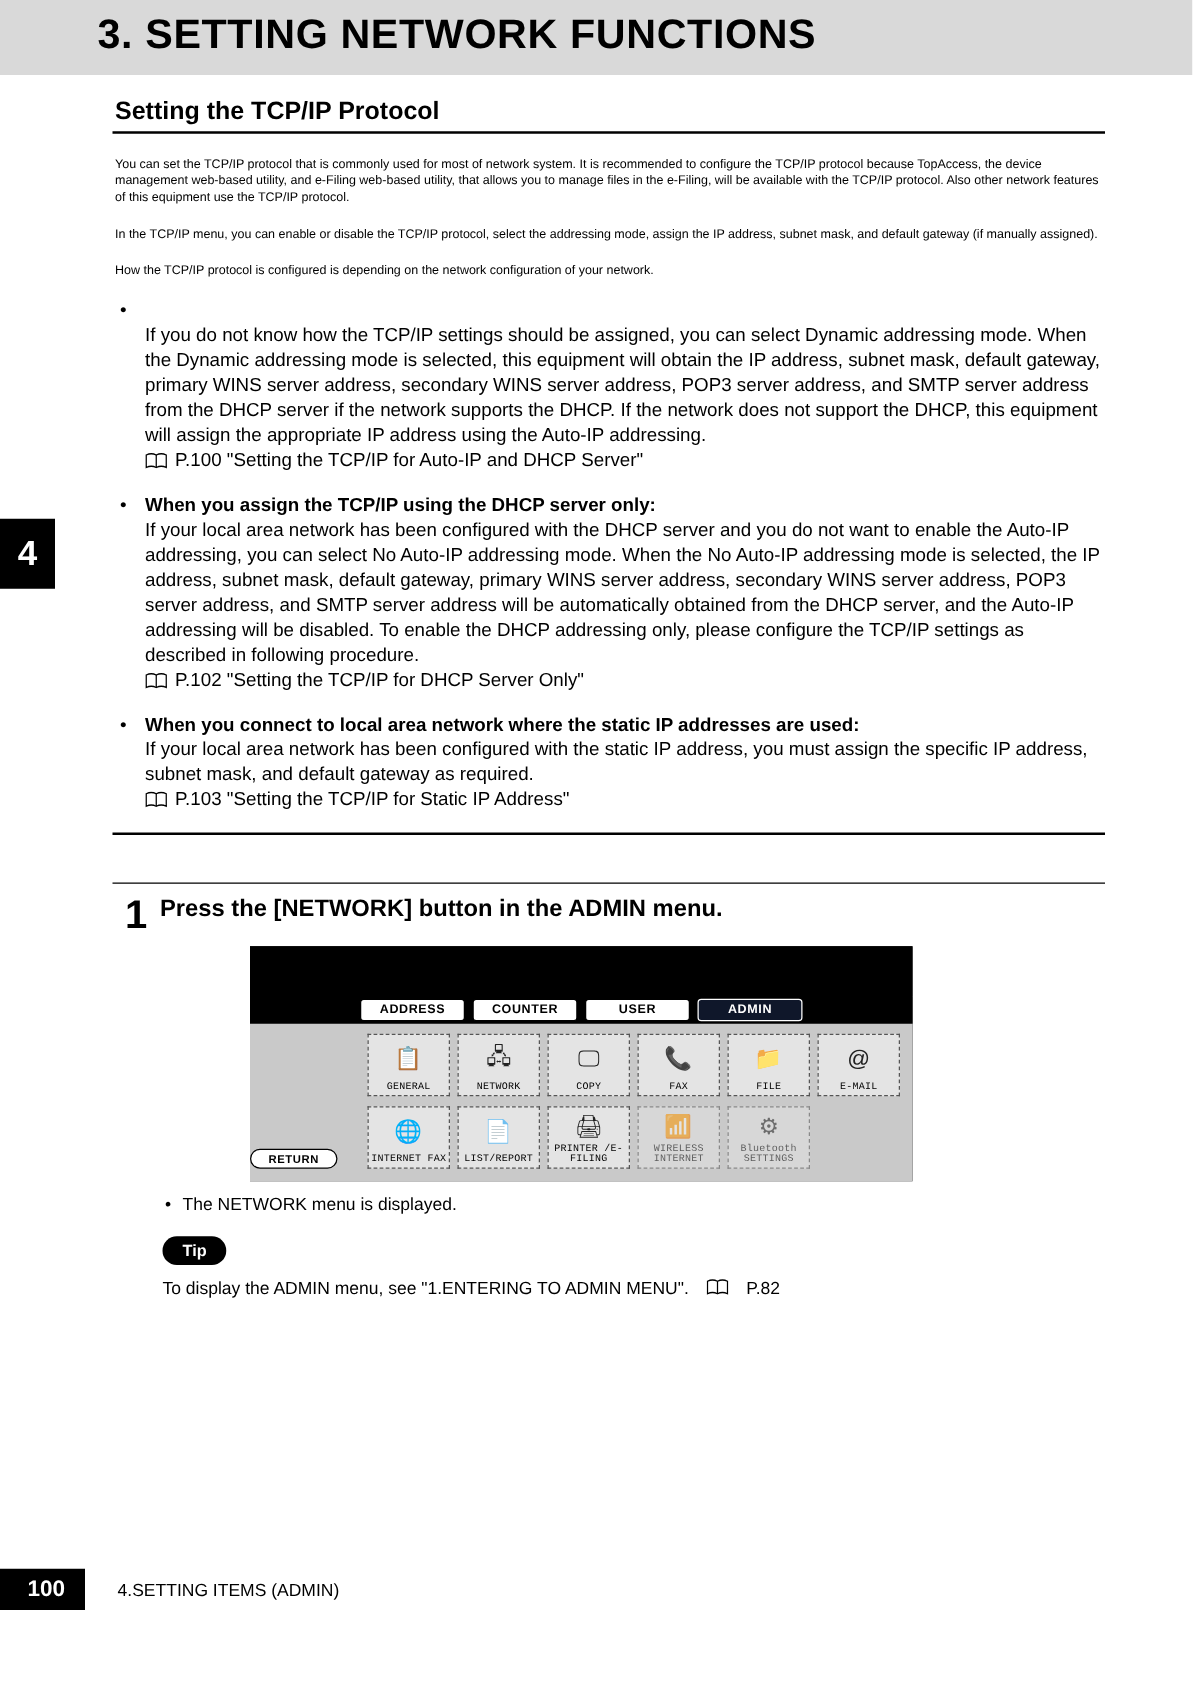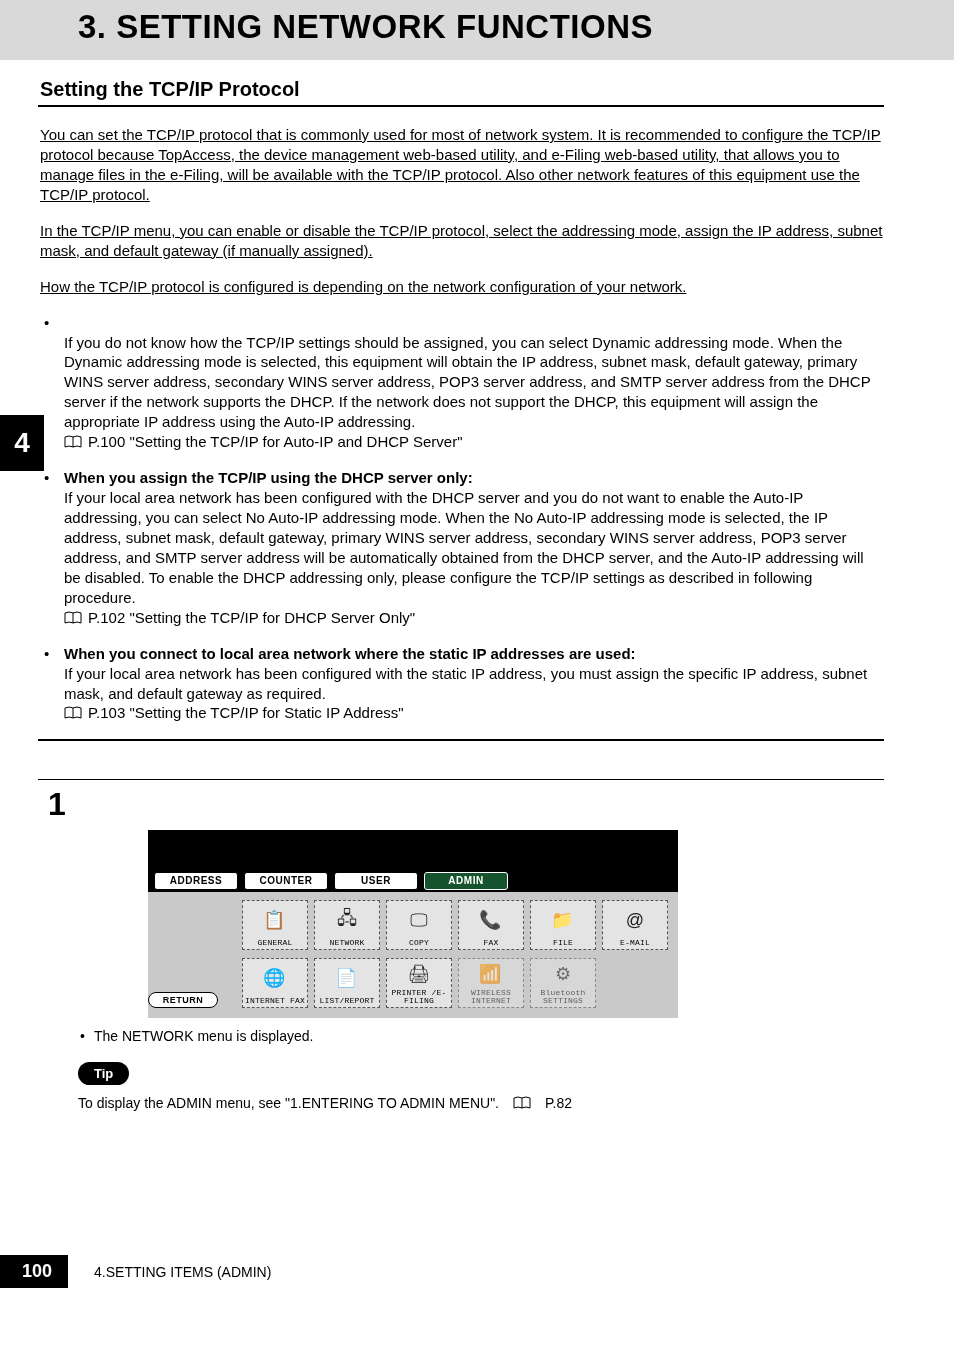--- a/index.html
+++ b/index.html
@@ -17,45 +17,44 @@
     padding: 8px 0 14px 0;
     margin-bottom: 18px;
   }
   .chapter-title {
     font-size: 33px;
     font-weight: bold;
     margin: 0 0 0 78px;
     letter-spacing: 0.5px;
   }
   .content {
-    margin: 0 70px 0 38px;
+    margin: 0 70px 0 90px;
     position: relative;
   }
   .h2 {
     font-size: 20px;
     font-weight: bold;
     margin: 0 0 4px 0;
     padding-left: 2px;
   }
   .rule-thick {
     border: none;
     border-top: 2px solid #000;
     margin: 0 0 18px 0;
   }
   .rule-thin-top {
     border: none;
     border-top: 1px solid #000;
     margin: 0 0 4px 0;
   }
   .para {
-    font-size: 15px;
+    font-size: 10px;
     line-height: 1.33;
     margin: 0 0 16px 0;
     padding-left: 2px;
-    text-decoration: underline;
   }
   .bulleted {
     margin: 0 0 16px 0;
   }
   .bullet-row {
     display: flex;
     font-size: 15px;
     line-height: 1.33;
   }
   .bullet-dot {
@@ -119,37 +118,38 @@
   }
   .screen-top-gap {
     height: 40px;
     background: #000;
   }
   .tabbar {
     display: flex;
     gap: 6px;
     padding: 2px 6px;
     background: #000;
+    justify-content: center;
   }
   .stab {
     flex: 0 0 auto;
     width: 84px;
     height: 18px;
     font-size: 10px;
     font-weight: bold;
     text-align: center;
     line-height: 16px;
     color: #000;
     background: #fff;
     border: 1px solid #000;
     border-radius: 3px;
     letter-spacing: 0.5px;
   }
   .stab.admin {
-    background: #14532d;
+    background: #0f172a;
     color: #fff;
     border: 1px solid #fff;
   }
   .item-area {
     background: #c9c9c9;
     padding: 8px 8px 10px 8px;
   }
   .item-rows {
     margin-left: 86px;
     display: flex;
@@ -349,20 +349,21 @@
   </div>
 
   <hr class="rule-thick">
 
   <div class="spacer-20"></div>
 
   <hr class="rule-thin-top">
 
   <div class="step-row">
     <div class="step-num">1</div>
+    <div class="step-title">Press the [NETWORK] button in the ADMIN menu.</div>
   </div>
 
   <div class="screen-wrap">
     <div class="screen">
       <div class="screen-top-gap"></div>
       <div class="tabbar">
         <div class="stab">ADDRESS</div>
         <div class="stab">COUNTER</div>
         <div class="stab">USER</div>
         <div class="stab admin">ADMIN</div>

